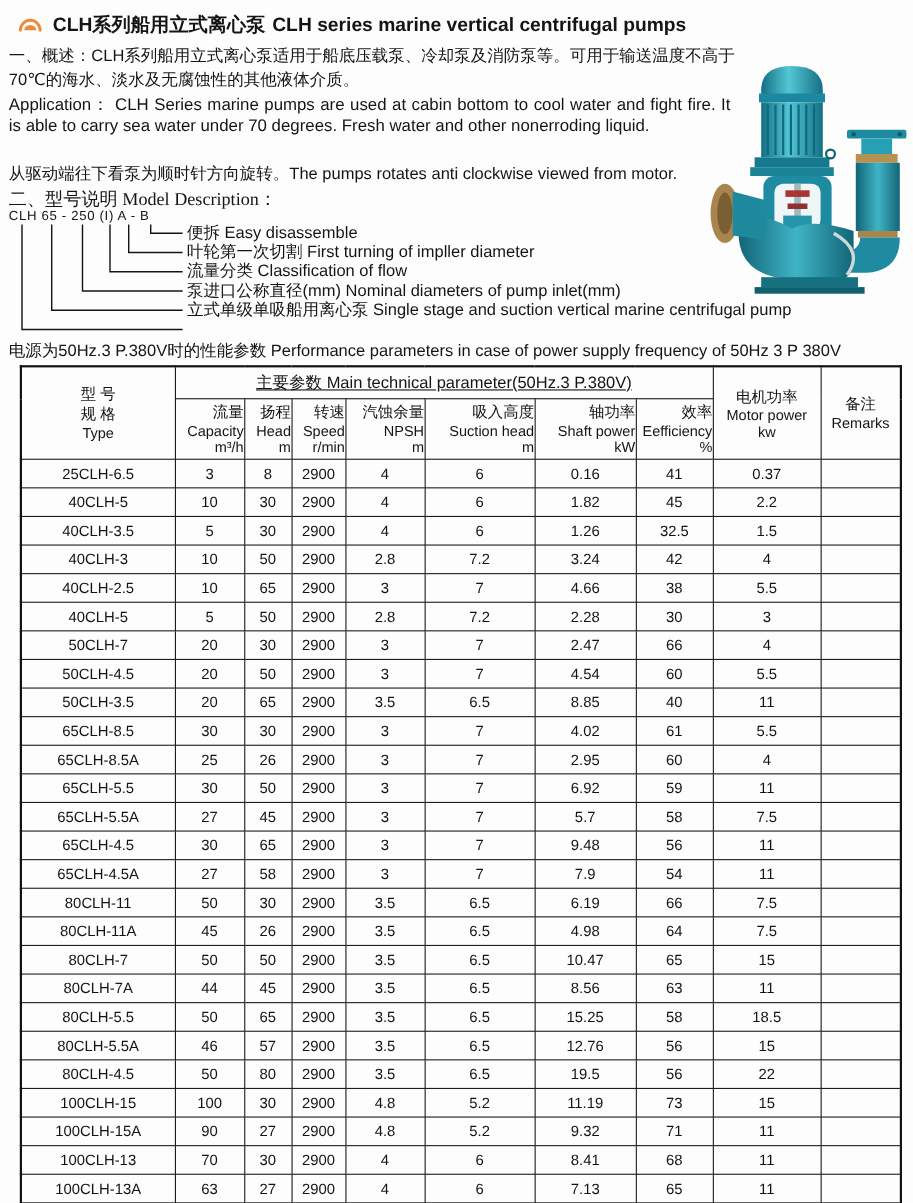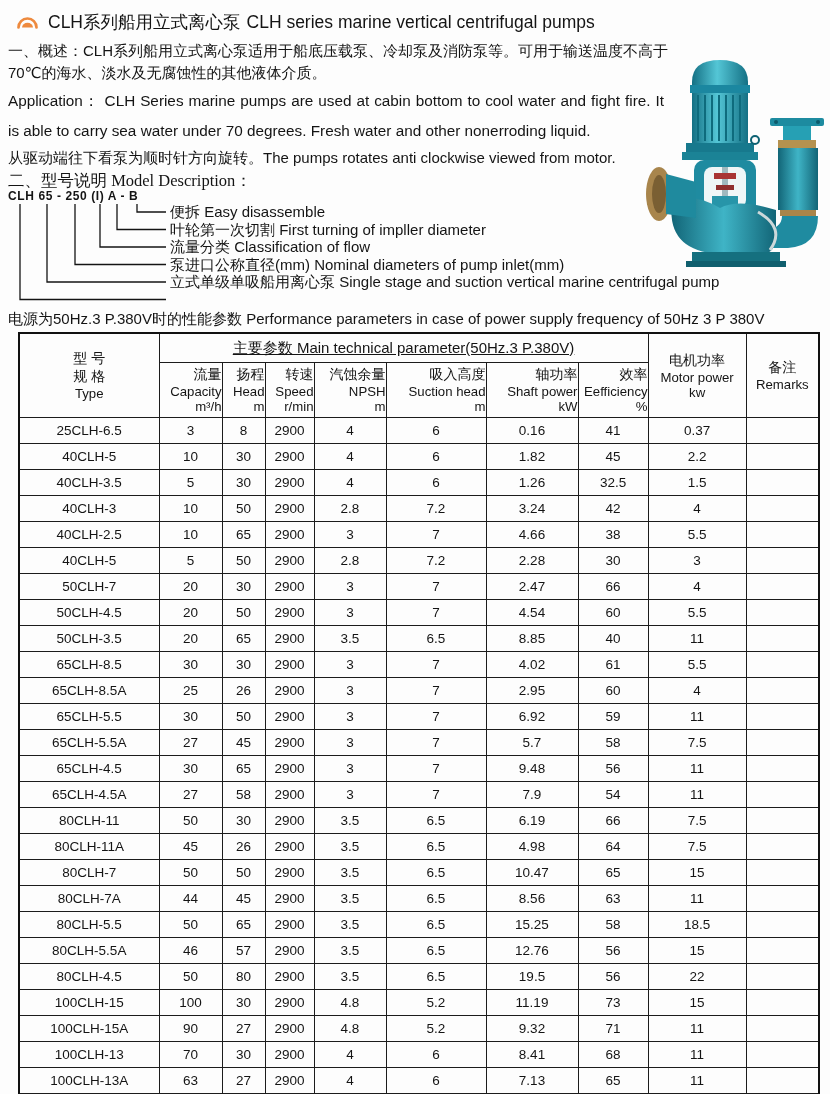--- a/index.html
+++ b/index.html
@@ -5,32 +5,32 @@
   html,body { margin:0; padding:0; }
   body {
     width:830px; height:1094px; position:relative; overflow:hidden;
     background:#fdfdfd; color:#141414;
     font-family:"Liberation Sans","DejaVu Sans",sans-serif;
   }
   .abs { position:absolute; margin:0; }
 
   
   .title-row { top:10px; left:16px; display:flex; align-items:center; gap:9px; }
-  .title-text { font-size:17.5px; font-weight:normal; white-space:nowrap; }
+  .title-text { font-size:17.5px; font-weight:bold; white-space:nowrap; }
   .title-text .en { margin-left:6px; }
 
   
   .p-zh { top:40px; left:8px; width:678px; font-size:15px; line-height:22px; }
-  .p-en { top:86px; left:8px; width:656px; font-size:15.3px; line-height:30px; text-align:justify; }
+  .p-en { top:86px; left:8px; width:656px; font-size:15.3px; line-height:19px; text-align:justify; }
   .p-rot { top:149px; left:8px; font-size:15px; white-space:nowrap; }
   .sec-head { top:170px; left:8px; font-size:16.5px; white-space:nowrap;font-family:Liberation Serif, serif; }
 
   
   .diagram { top:189px; left:8px; width:650px; height:124px; }
-  .model-code { position:absolute; top:0; left:0; font-size:12px; font-weight:bold; letter-spacing:0.6px; white-space:nowrap; }
+  .model-code { position:absolute; top:0; left:0; font-size:12px; font-weight:normal; letter-spacing:0.6px; white-space:nowrap; }
   .connectors { position:absolute; top:0; left:0; }
   .model-labels { position:absolute; left:162px; top:14px; }
   .model-label { height:17.5px; line-height:17.5px; font-size:15px; white-space:nowrap; }
 
   .perf-note { top:310px; left:8px; font-size:15px; white-space:nowrap; }
 
   
   .tbl-wrap { top:332px; left:18px; }
   table { border-collapse:collapse; table-layout:fixed; width:800px; border:2px solid #111; }
   th,td { border:1px solid #1c1c1c; text-align:center; vertical-align:middle; padding:0; font-weight:normal; }

